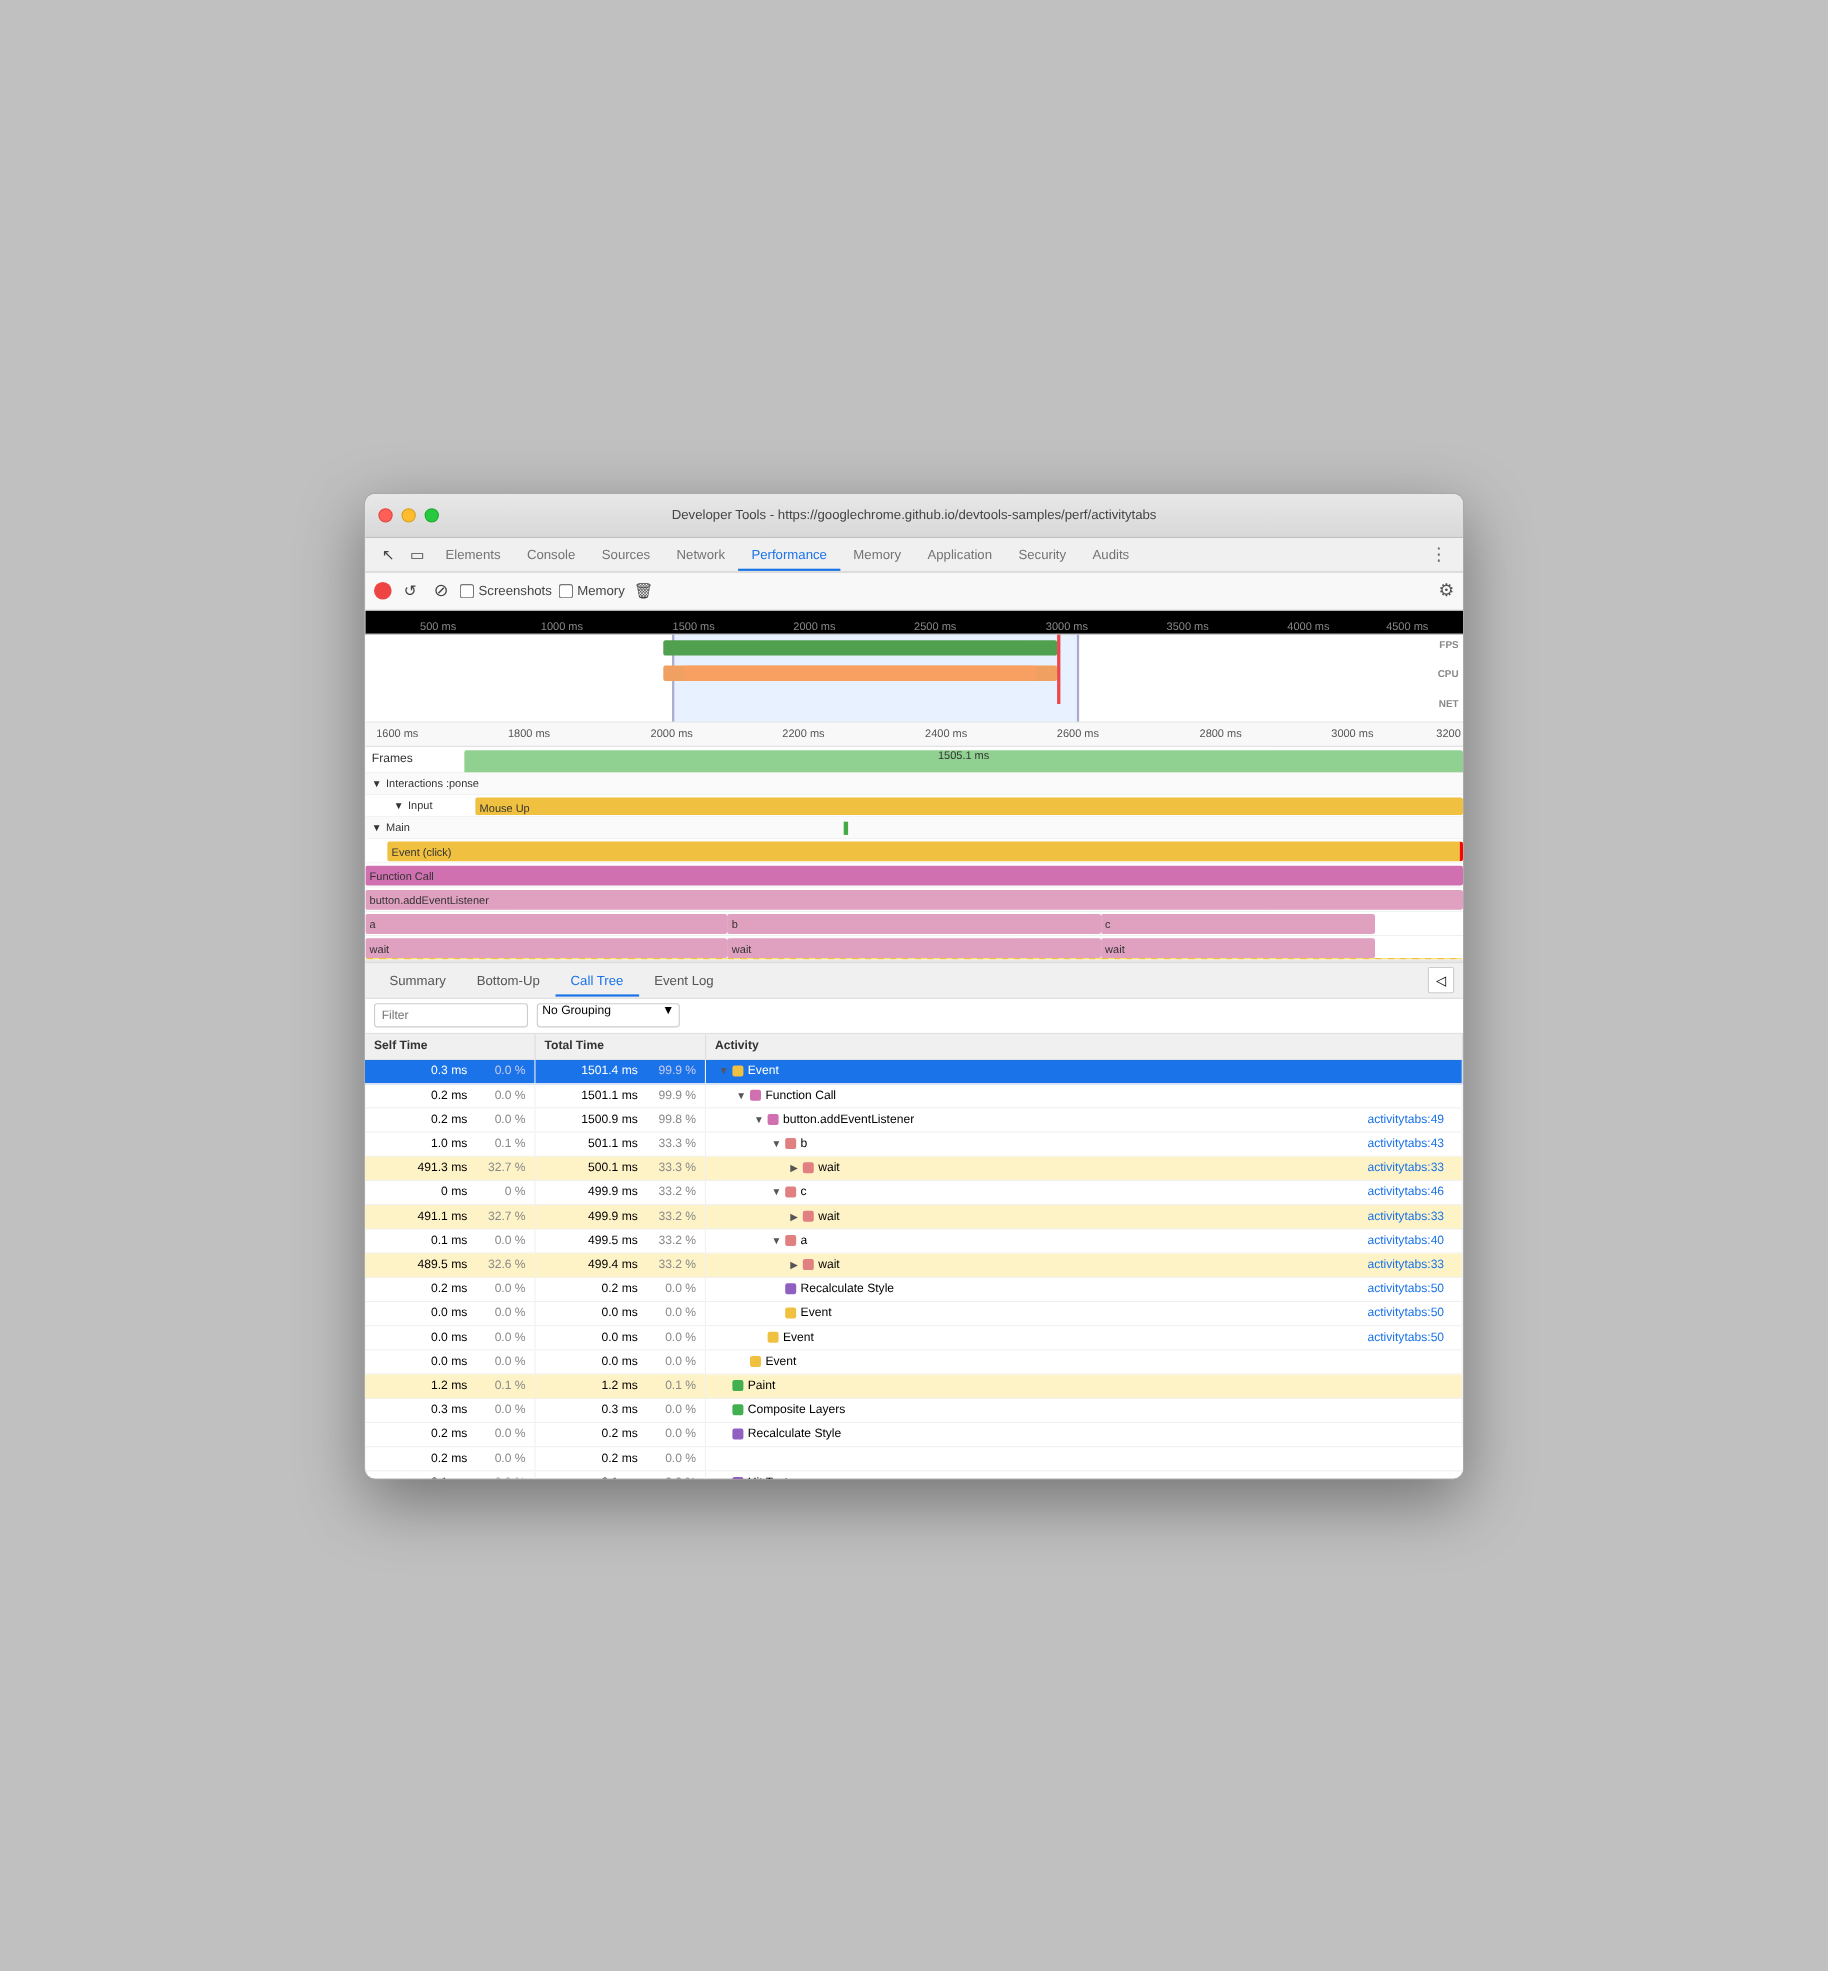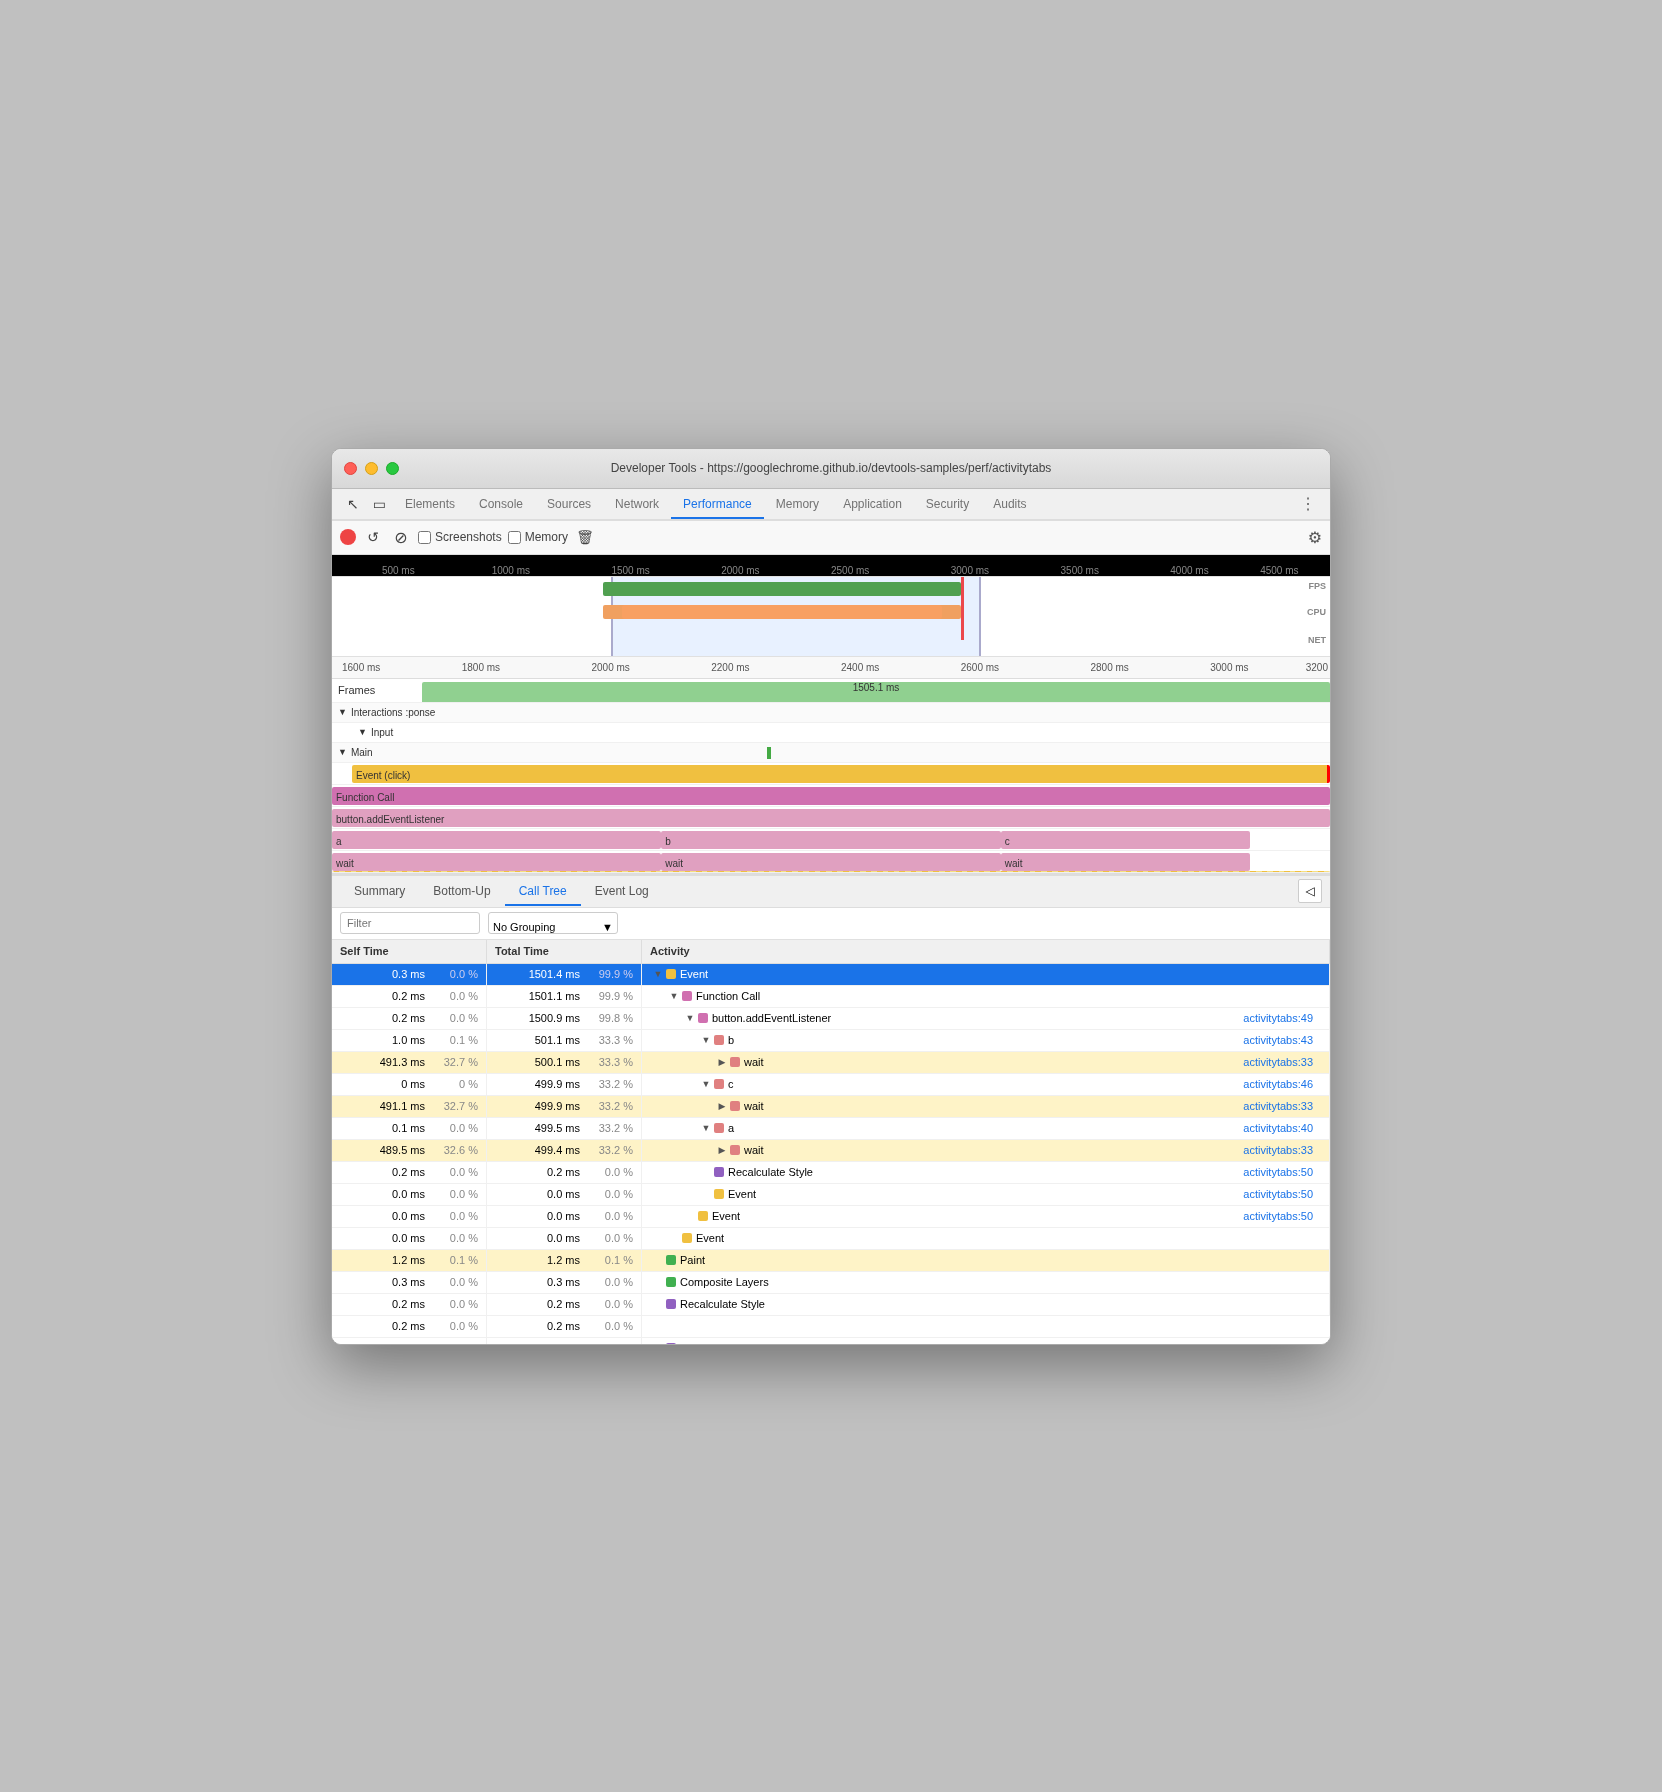--- a/index.html
+++ b/index.html
@@ -221,21 +221,21 @@
       background: white;
     }
     .grouping-select {
       height: 22px;
       border: 1px solid #ccc;
       border-radius: 3px;
       padding: 0 4px;
       font-size: 11px;
       background: white;
       display: flex;
-      align-items: flex-end;
+      align-items: flex-start;
       gap: 6px;
       cursor: pointer;
       min-width: 130px;
     }
     .table-header {
       display: grid;
       grid-template-columns: 155px 155px 1fr;
       background: #f0f0f0;
       border-bottom: 1px solid #ddd;
       height: 24px;
@@ -428,20 +428,25 @@
         <span>Interactions :ponse</span>
       </div>
       <div class="track-content"></div>
     </div>
 
     <div class="track-row" style="height:20px;background:white;padding-left:10px;">
       <div class="track-label" style="font-size:10px;padding-left:16px;">
         <span class="triangle">▼</span>
         <span>Input</span>
       </div>
+      <div class="track-content" style="position:relative;">
+        <div style="position:absolute;left:0;right:0;top:2px;height:16px;background:#f0c040;border-radius:2px;">
+          <span style="font-size:10px;color:#333;padding-left:4px;">Mouse Up</span>
+        </div>
+      </div>
     </div>
 
     <div class="track-row" style="height:20px;background:#fafafa;">
       <div class="track-label" style="font-size:10px;">
         <span class="triangle">▼</span>
         <span>Main</span>
       </div>
       <div class="track-content" style="position:relative;">
         <div style="position:absolute;left:38%;top:4px;width:4px;height:12px;background:#4a4;"></div>
       </div>

